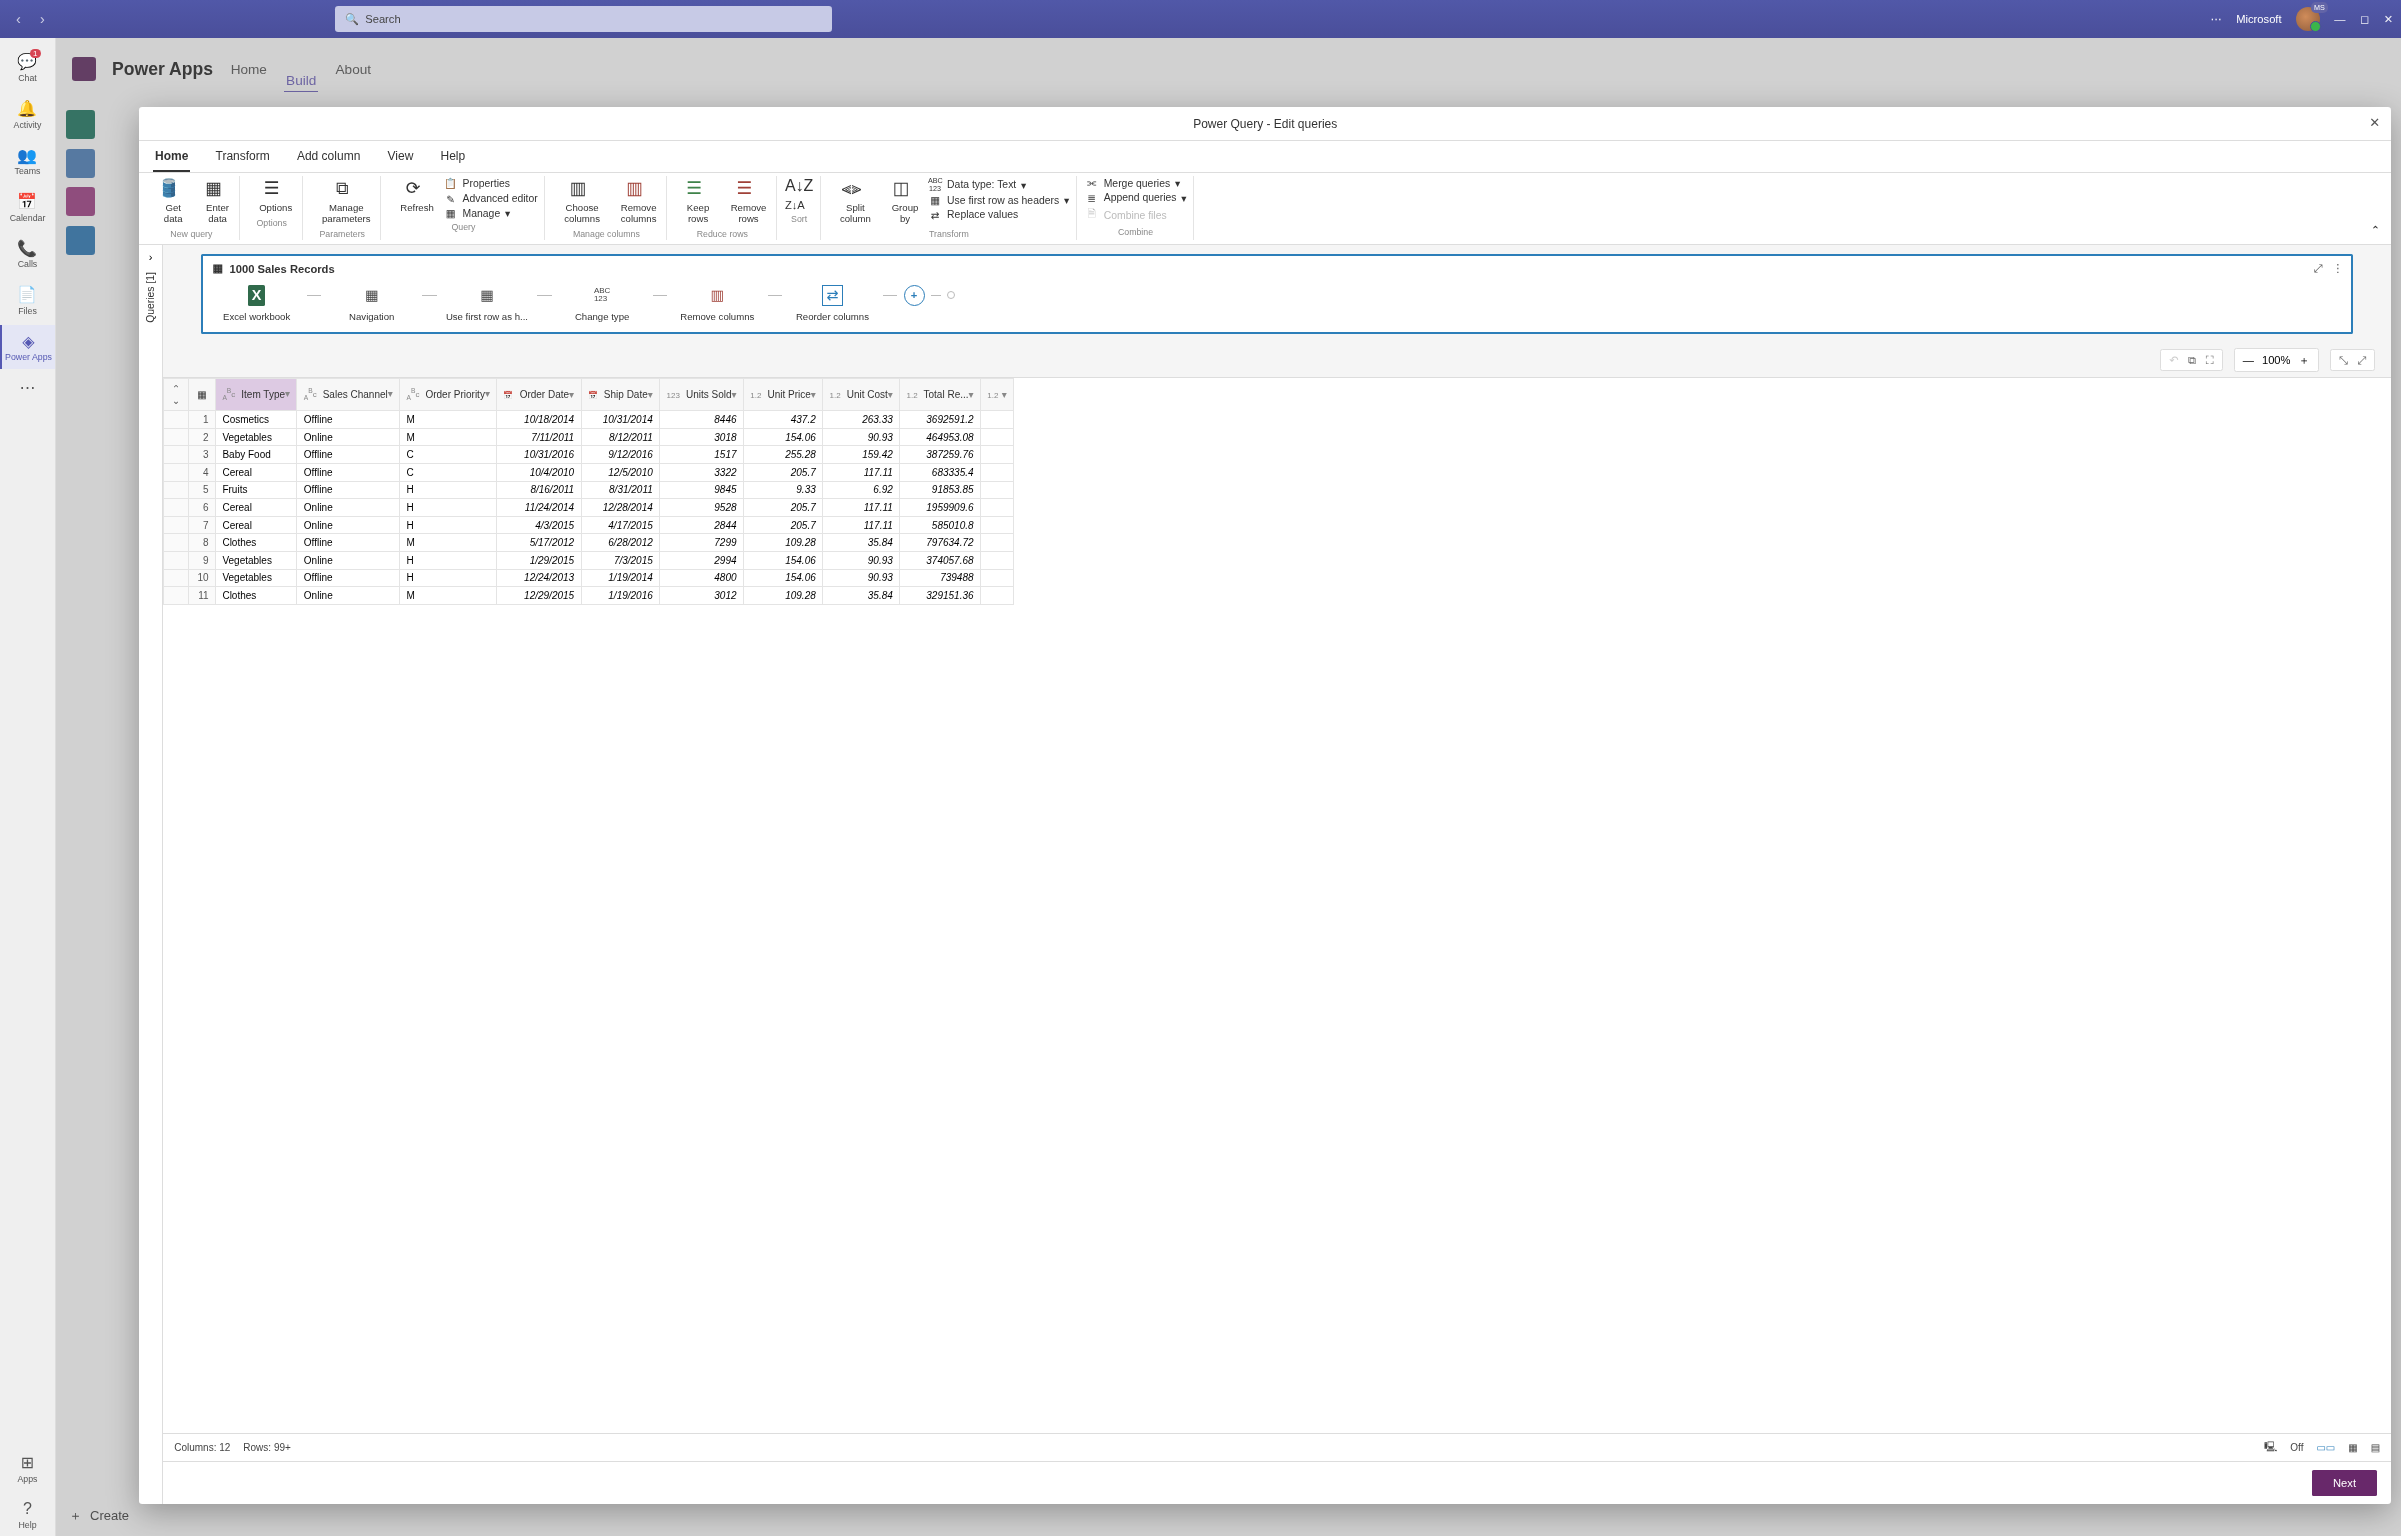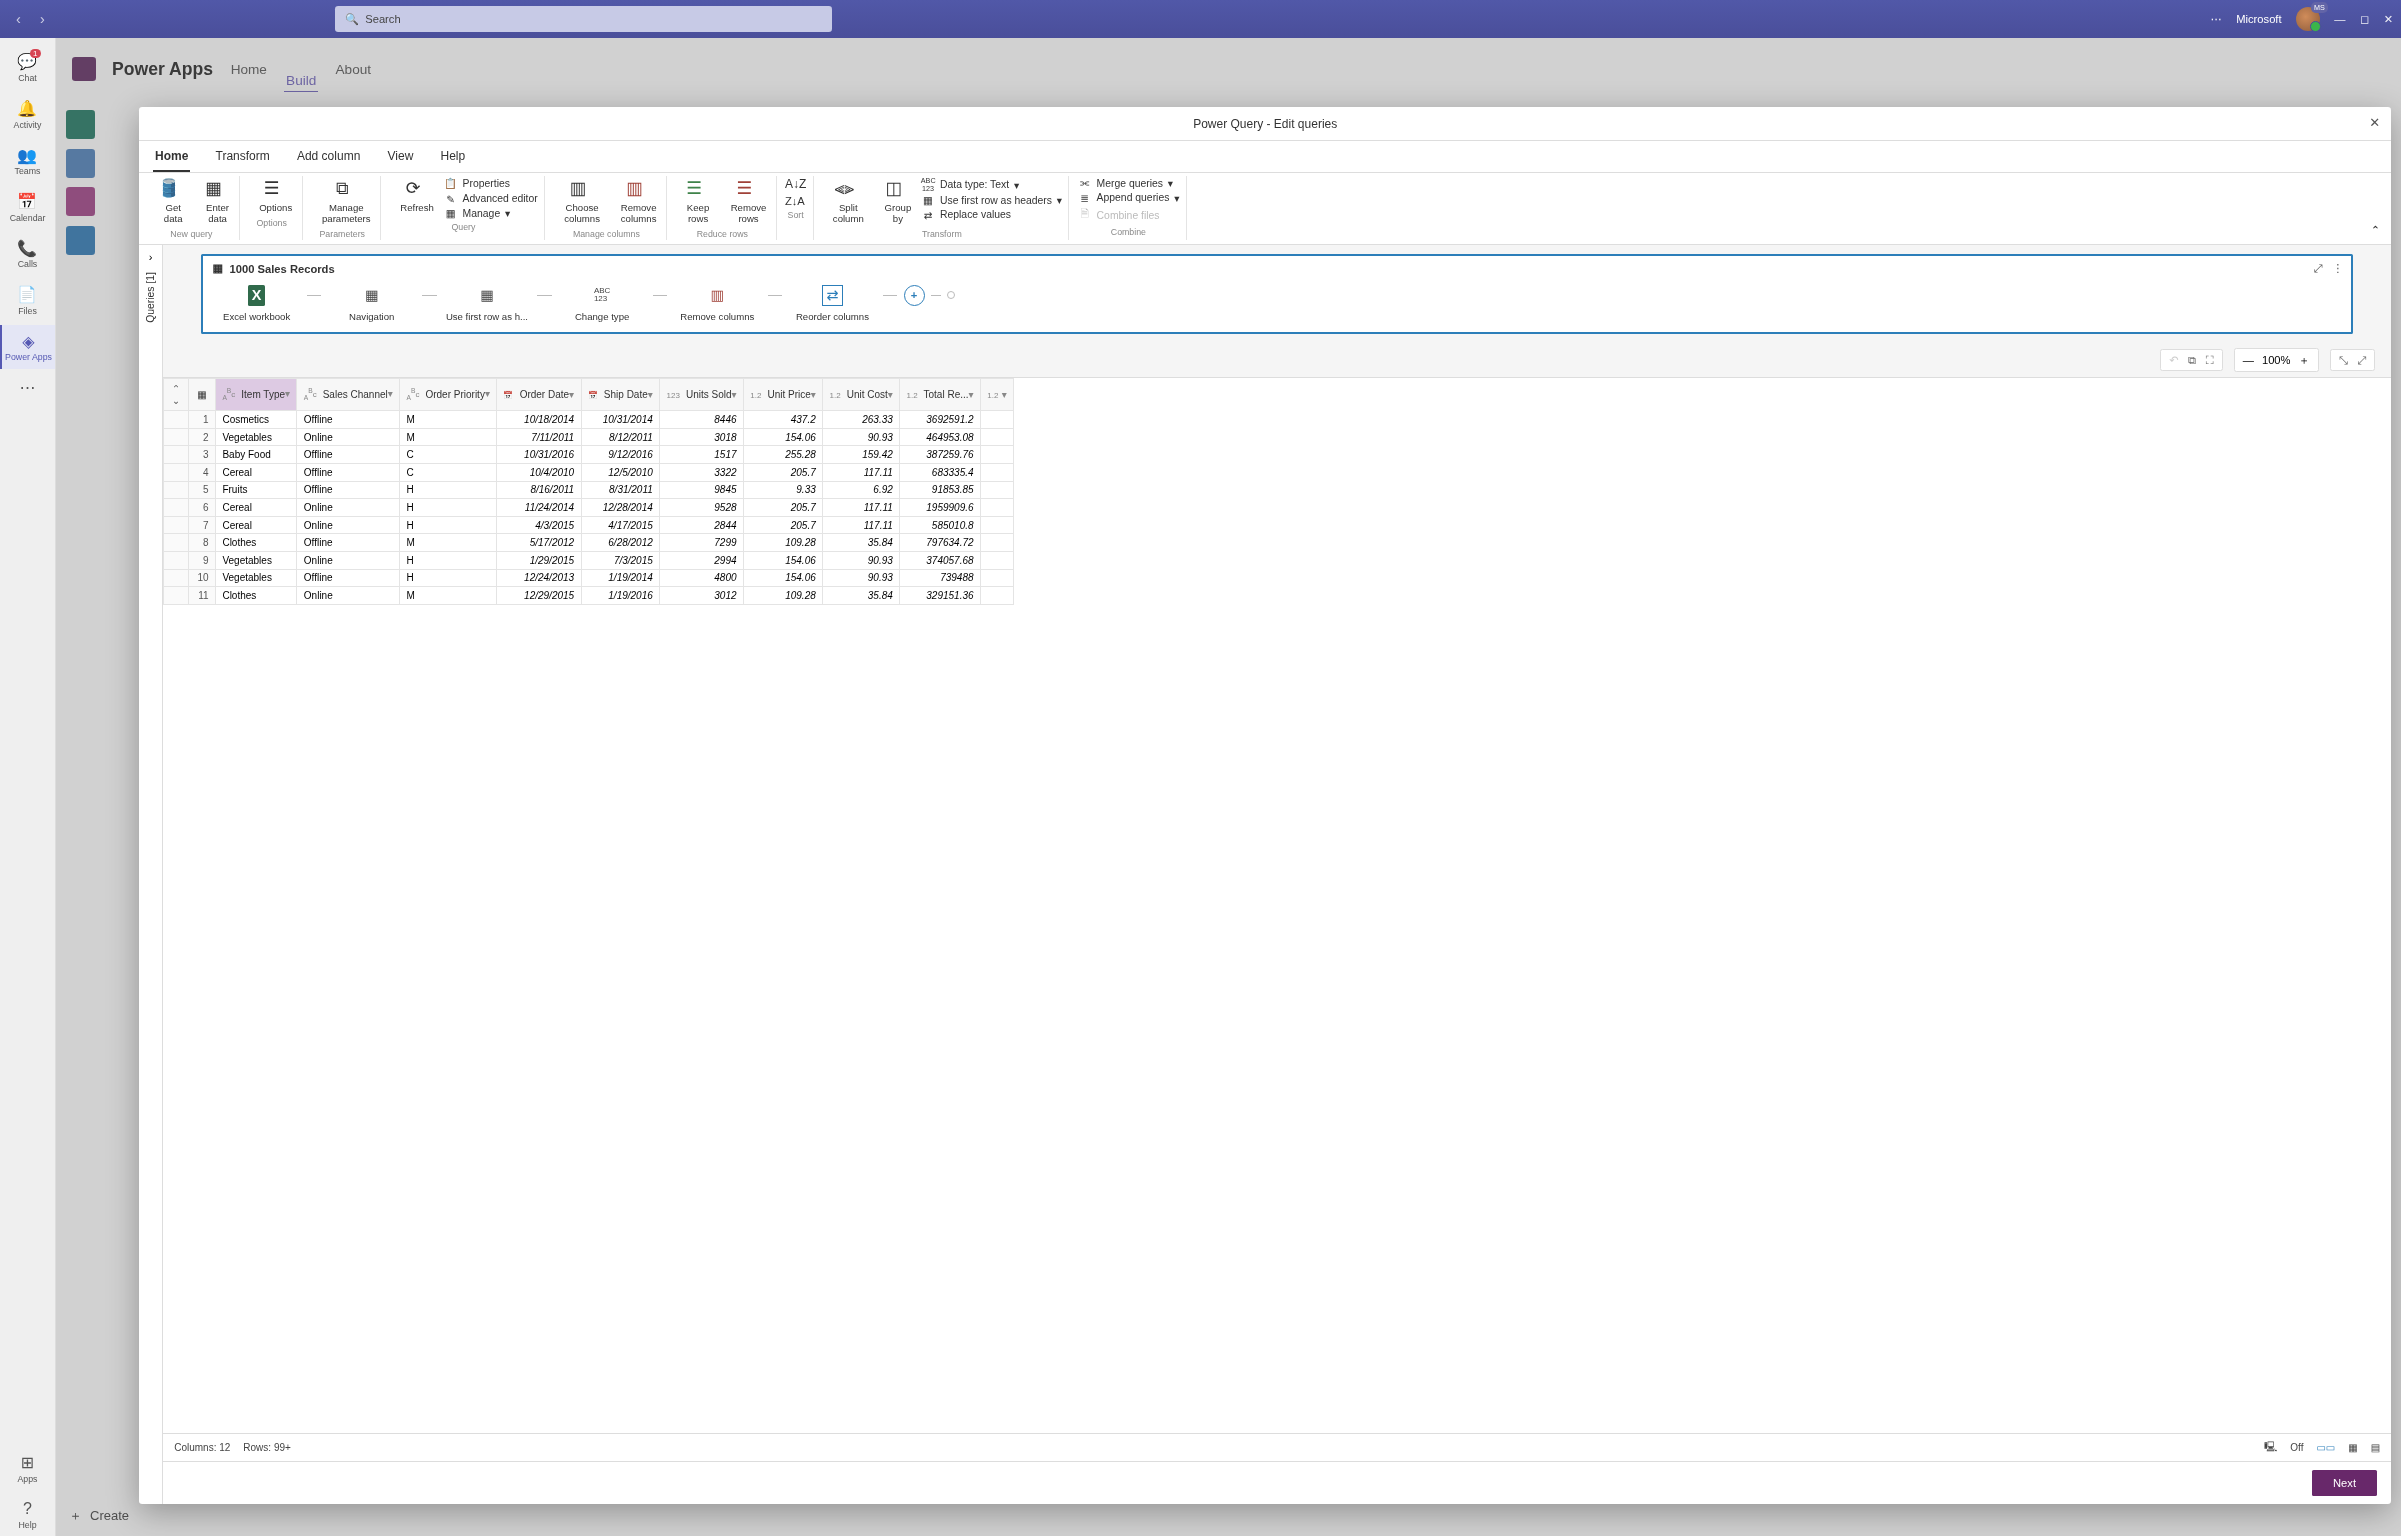--- a/index.html
+++ b/index.html
@@ -358,21 +358,21 @@
               <span class="ic" style="color:#c0392b">☰</span>
               <span class="lbl">Remove
 rows</span>
             </div>
           </div>
           <div class="group-label">Reduce rows</div>
         </div>
 
         <div class="group">
           <div class="group-row" style="flex-direction:column;gap:3.2px;">
-            <span style="cursor:pointer;font-size:12px;">A↓Z</span>
+            <span style="cursor:pointer;font-size:16px;">A↓Z</span>
             <span style="cursor:pointer;font-size:11.2px;">Z↓A</span>
           </div>
           <div class="group-label">Sort</div>
         </div>
 
         <div class="group">
           <div class="group-row">
             <div class="big-btn">
               <span class="ic">⫷⫸</span>
               <span class="lbl">Split

